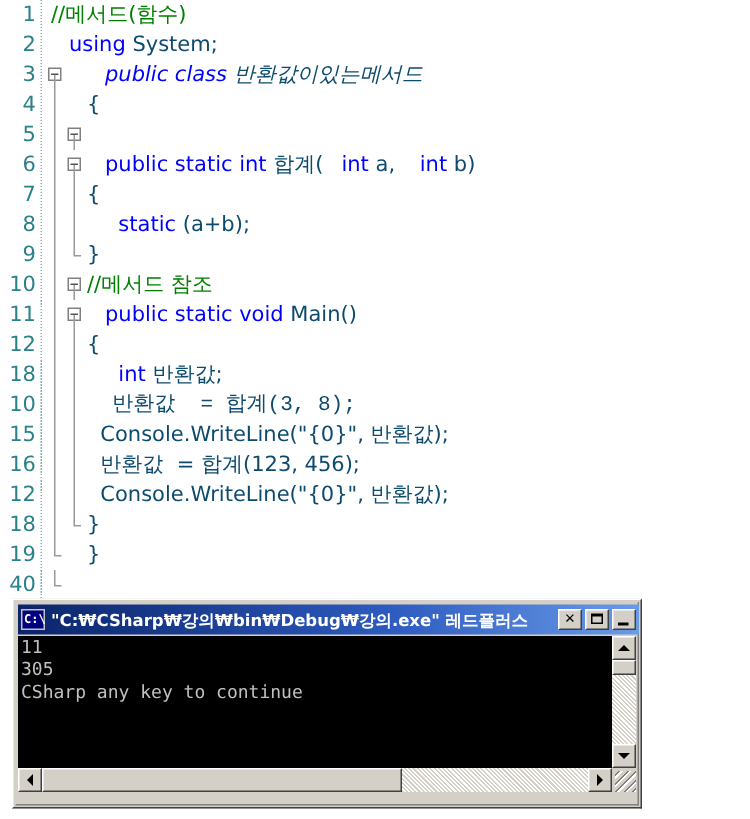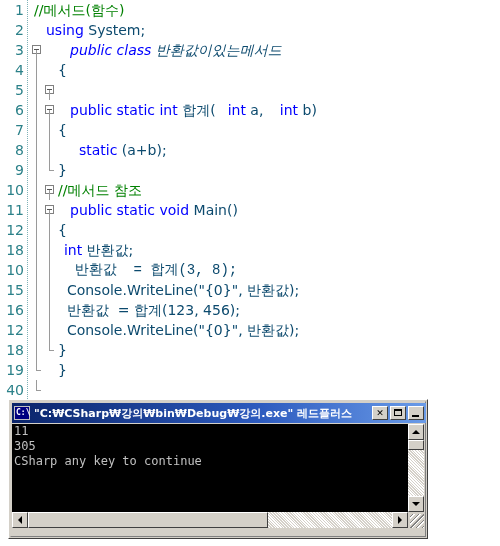--- a/index.html
+++ b/index.html
@@ -285,21 +285,21 @@
     <div class="code-line"><span class="gutter-num">3</span><span class="gutter-sep"></span><span class="fold"><span class="fold-box"></span><span class="fold-vline half-bot"></span></span><span class="code-text" style="left: 58px; font-style: italic;"><span class="kw">public class </span><span class="tx">반환값이있는메서드</span></span></div>
     <div class="code-line"><span class="gutter-num">4</span><span class="gutter-sep"></span><span class="fold"><span class="fold-vline"></span></span><span class="code-text" style="left: 58px;"><span class="tx">{</span></span></div>
     <div class="code-line"><span class="gutter-num">5</span><span class="gutter-sep"></span><span class="fold"><span class="fold-vline"></span></span><span class="fold2"><span class="fold-box"></span><span class="fold-vline half-bot"></span></span></div>
     <div class="code-line"><span class="gutter-num">6</span><span class="gutter-sep"></span><span class="fold"><span class="fold-vline"></span></span><span class="fold2"><span class="fold-box"></span><span class="fold-vline half-bot"></span></span><span class="code-text" style="left: 58px;"><span class="kw">public static int </span><span class="tx">합계</span><span class="tx">(</span><span class="kw">int </span><span class="tx">a, </span><span class="kw">int </span><span class="tx">b)</span></span></div>
     <div class="code-line"><span class="gutter-num">7</span><span class="gutter-sep"></span><span class="fold"><span class="fold-vline"></span></span><span class="fold2"><span class="fold-vline"></span></span><span class="code-text" style="left: 58px;"><span class="tx">{</span></span></div>
     <div class="code-line"><span class="gutter-num">8</span><span class="gutter-sep"></span><span class="fold"><span class="fold-vline"></span></span><span class="fold2"><span class="fold-vline"></span></span><span class="code-text" style="left: 58px;"><span class="kw">  static </span><span class="tx">(a+b);</span></span></div>
     <div class="code-line"><span class="gutter-num">9</span><span class="gutter-sep"></span><span class="fold"><span class="fold-vline"></span></span><span class="fold2"><span class="fold-vline half-top"></span><span class="fold-tick"></span></span><span class="code-text" style="left: 58px;"><span class="tx">}</span></span></div>
     <div class="code-line"><span class="gutter-num">10</span><span class="gutter-sep"></span><span class="fold"><span class="fold-vline"></span></span><span class="fold2"><span class="fold-box"></span><span class="fold-vline half-bot"></span></span><span class="code-text" style="left: 58px;"><span class="cm">//메서드 참조</span></span></div>
     <div class="code-line"><span class="gutter-num">11</span><span class="gutter-sep"></span><span class="fold"><span class="fold-vline"></span></span><span class="fold2"><span class="fold-box"></span><span class="fold-vline half-bot"></span></span><span class="code-text" style="left: 58px;"><span class="kw">public static void </span><span class="tx">Main()</span></span></div>
     <div class="code-line"><span class="gutter-num">12</span><span class="gutter-sep"></span><span class="fold"><span class="fold-vline"></span></span><span class="fold2"><span class="fold-vline"></span></span><span class="code-text" style="left: 58px;"><span class="tx">{</span></span></div>
-    <div class="code-line"><span class="gutter-num">18</span><span class="gutter-sep"></span><span class="fold"><span class="fold-vline"></span></span><span class="fold2"><span class="fold-vline"></span></span><span class="code-text" style="left: 43px;"><span class="kw">  int </span><span class="tx">반환값;</span></span></div>
+    <div class="code-line"><span class="gutter-num">18</span><span class="gutter-sep"></span><span class="fold"><span class="fold-vline"></span></span><span class="fold2"><span class="fold-vline"></span></span><span class="code-text" style="left: 58px;"><span class="kw">  int </span><span class="tx">반환값;</span></span></div>
     <div class="code-line"><span class="gutter-num">10</span><span class="gutter-sep"></span><span class="fold"><span class="fold-vline"></span></span><span class="fold2"><span class="fold-vline"></span></span><span class="code-text" style="left: 58px; font-family: Liberation Mono, monospace;"><span class="tx">  반환값  = 합계(3, 8);</span></span></div>
     <div class="code-line"><span class="gutter-num">15</span><span class="gutter-sep"></span><span class="fold"><span class="fold-vline"></span></span><span class="fold2"><span class="fold-vline"></span></span><span class="code-text" style="left: 58px;"><span class="tx">  Console.WriteLine("{0}", 반환값);</span></span></div>
     <div class="code-line"><span class="gutter-num">16</span><span class="gutter-sep"></span><span class="fold"><span class="fold-vline"></span></span><span class="fold2"><span class="fold-vline"></span></span><span class="code-text" style="left: 58px;"><span class="tx">  반환값  = 합계(123, 456);</span></span></div>
     <div class="code-line"><span class="gutter-num">12</span><span class="gutter-sep"></span><span class="fold"><span class="fold-vline"></span></span><span class="fold2"><span class="fold-vline"></span></span><span class="code-text" style="left: 58px;"><span class="tx">  Console.WriteLine("{0}", 반환값);</span></span></div>
     <div class="code-line"><span class="gutter-num">18</span><span class="gutter-sep"></span><span class="fold"><span class="fold-vline"></span></span><span class="fold2"><span class="fold-vline half-top"></span><span class="fold-tick"></span></span><span class="code-text" style="left: 58px;"><span class="tx">}</span></span></div>
     <div class="code-line"><span class="gutter-num">19</span><span class="gutter-sep"></span><span class="fold"><span class="fold-vline half-top"></span><span class="fold-tick"></span></span><span class="code-text" style="left: 58px;"><span class="tx">}</span></span></div>
     <div class="code-line"><span class="gutter-num">40</span><span class="gutter-sep"></span><span class="fold"><span class="fold-vline half-top"></span><span class="fold-tick"></span></span><span class="code-text" style="left: 58px;"></span></div>
   </div>
 
 <div id="console-window">

